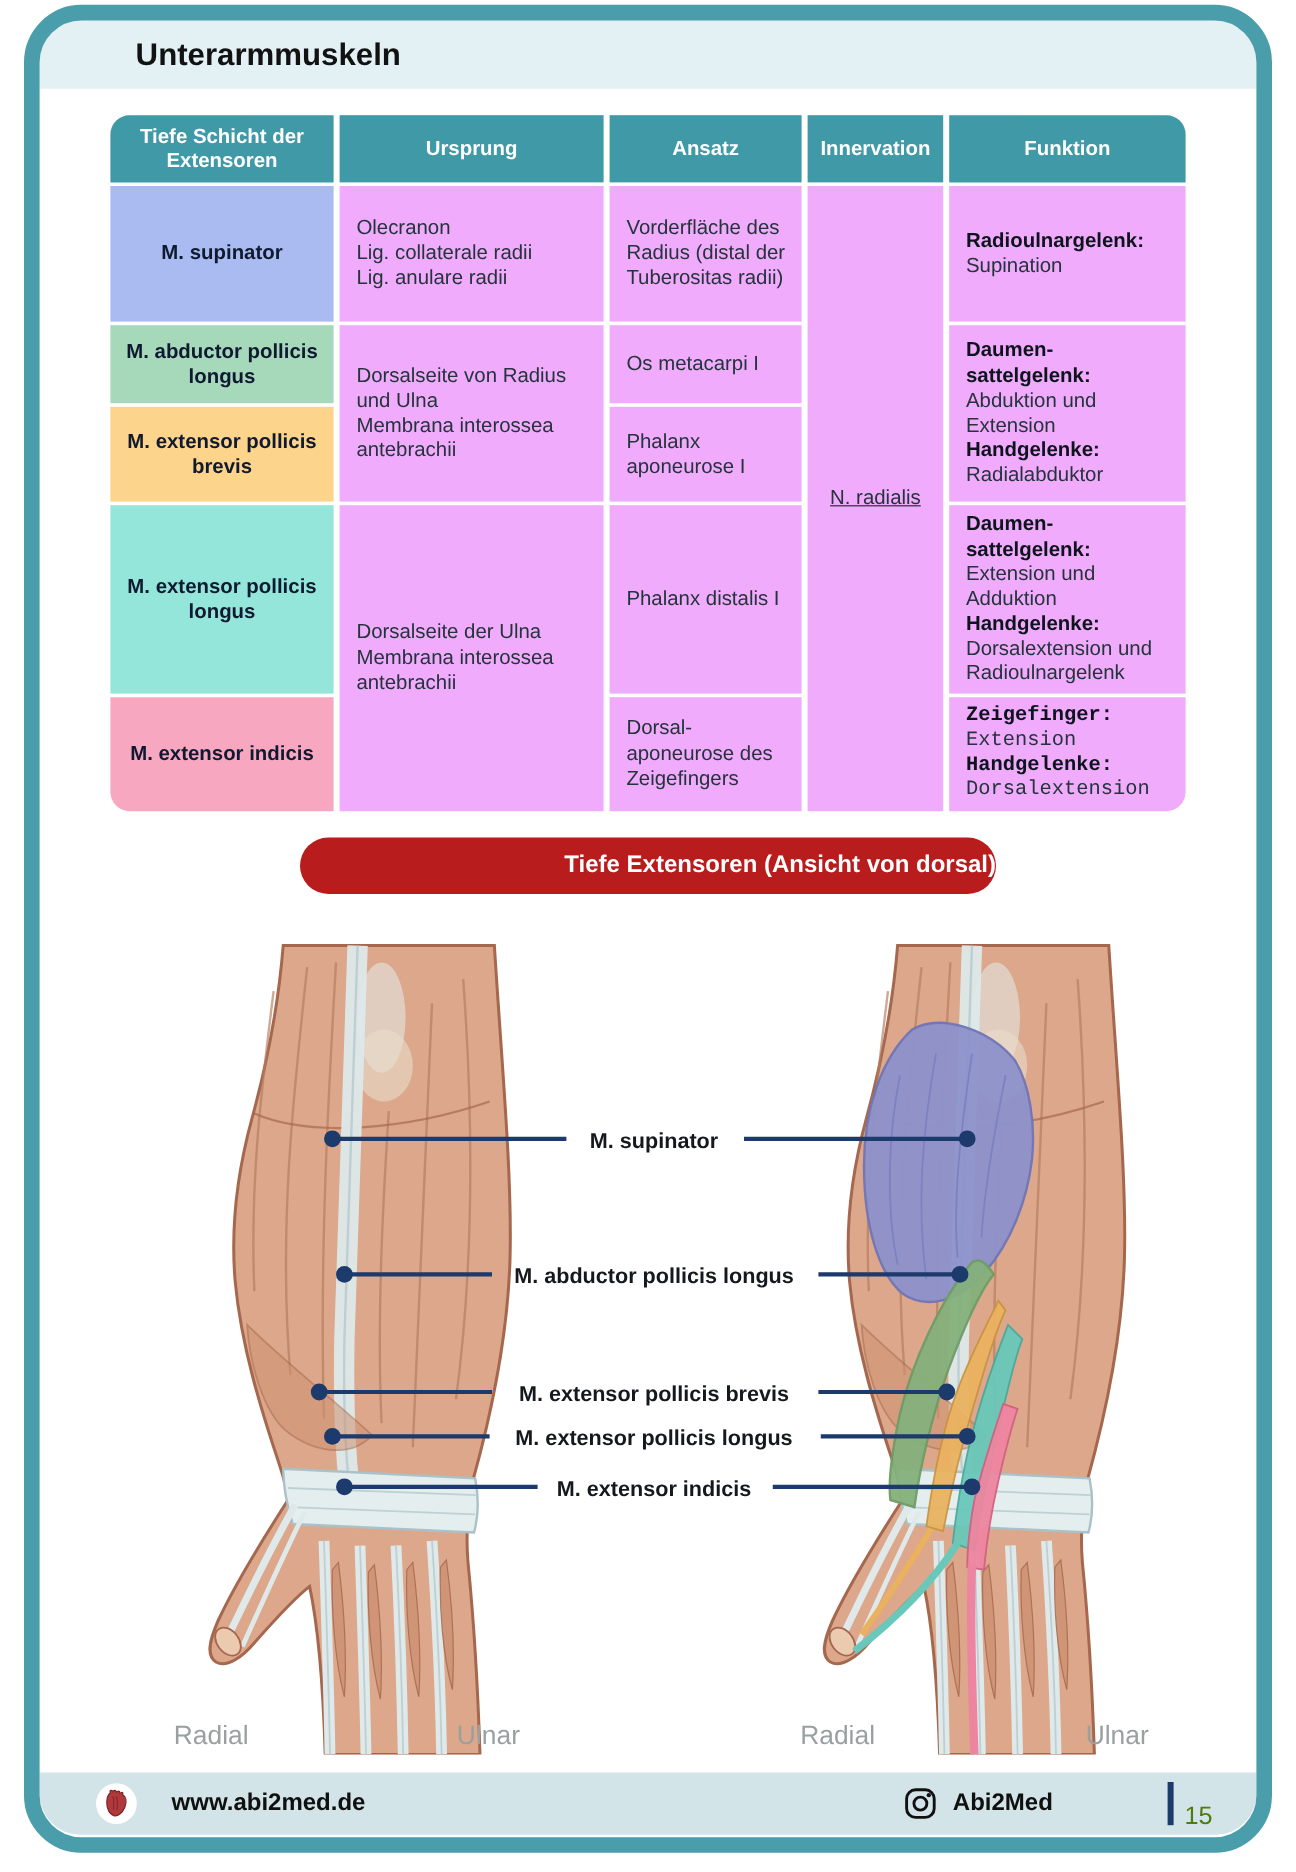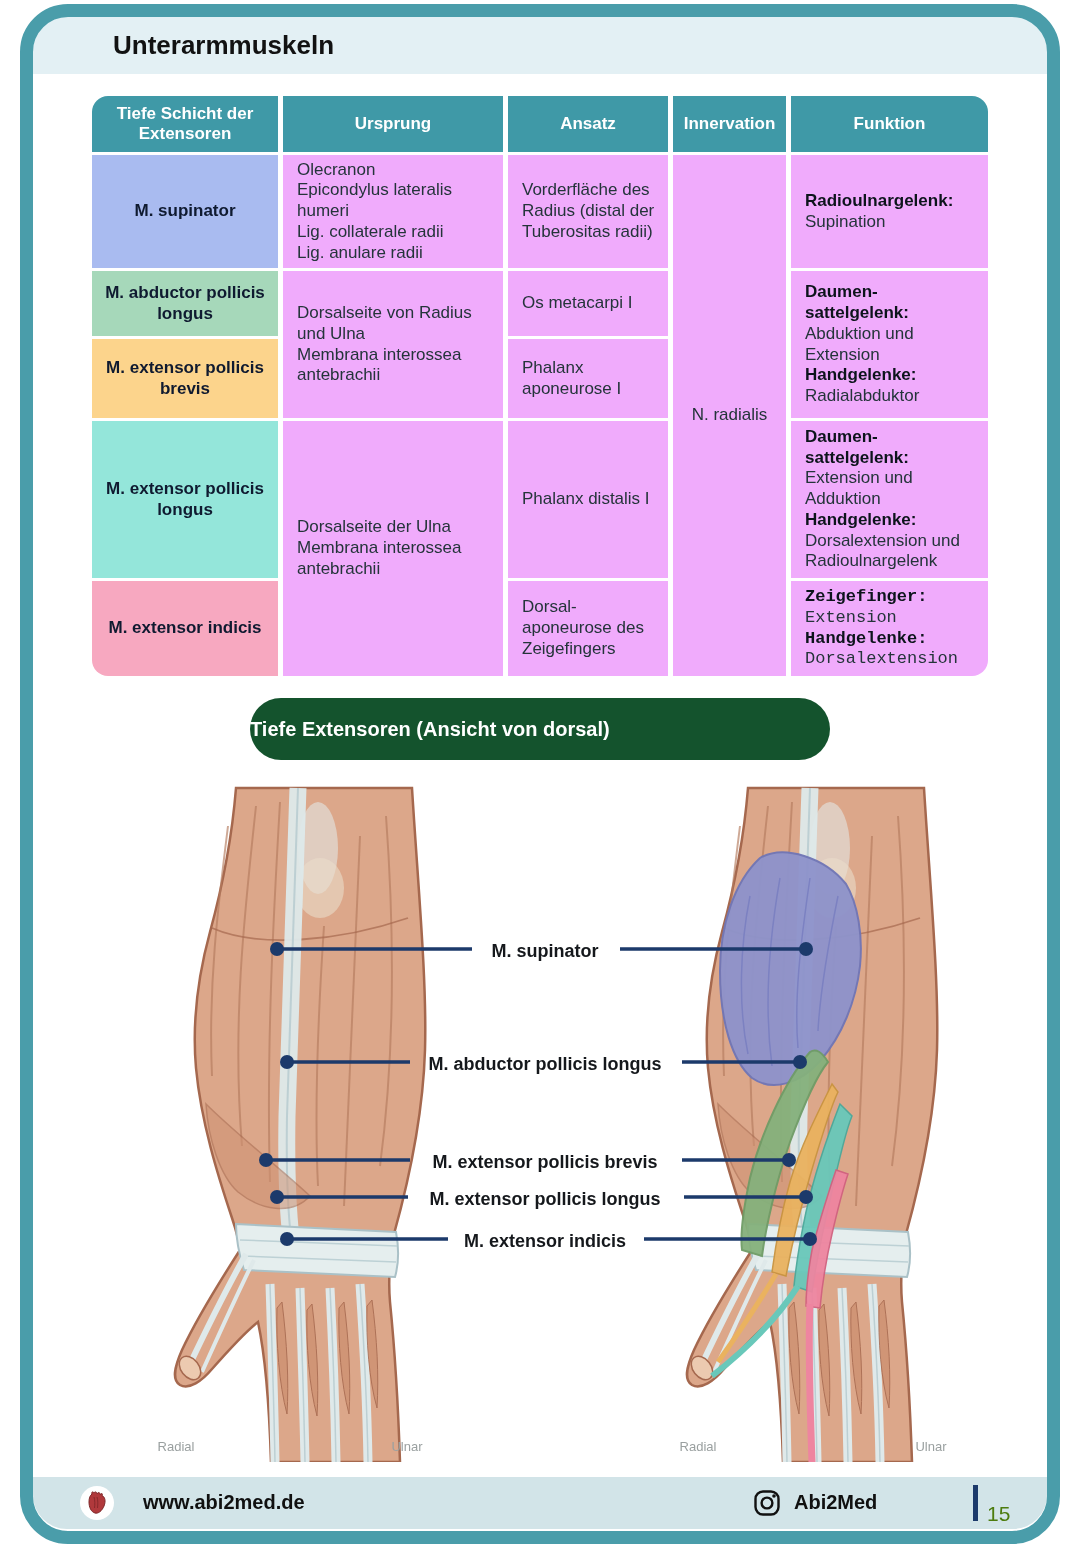--- a/index.html
+++ b/index.html
@@ -10,29 +10,29 @@
   .page-title{position:absolute;left:113px;top:30px;font-size:26px;font-weight:bold;color:#121212;z-index:2;}
   
   .tbl{position:absolute;left:92px;top:96px;display:grid;grid-template-columns:186px 220px 160px 113px 197px;grid-template-rows:56px 113px 65px 79px 157px 95px;column-gap:5px;row-gap:3px;z-index:2;}
   .cell{background:#f0abfc;display:flex;flex-direction:column;justify-content:center;padding:5px 8px 5px 14px;font-size:17px;color:#24343a;line-height:1.22;}
   .cell .line{white-space:pre-line;}
   .th{background:#3f99a7;color:#fff;font-weight:bold;text-align:center;align-items:center;justify-content:center;padding:4px 6px;line-height:1.18;}
   .name{font-weight:bold;color:#0f1a30;text-align:center;align-items:center;justify-content:center;padding:4px 8px;}
   .fn .b{font-weight:bold;color:#0d141c;white-space:pre-line;margin-top:20px;}
   .rtl{border-top-left-radius:16px;} .rtr{border-top-right-radius:16px;}
   .rbl{border-bottom-left-radius:16px;} .rbr{border-bottom-right-radius:16px;font-family:Liberation Mono, monospace;}
-  .ctr{align-items:center;text-align:center;padding:20px 6px;}
-  
-  .banner{position:absolute;left:250px;top:698px;width:580px;height:62px;background:#14532d;border-radius:32px;display:flex;align-items:center;justify-content:flex-start;z-index:2;}
+  .ctr{align-items:center;text-align:center;padding:20px 6px;text-decoration:underline;}
+  
+  .banner{position:absolute;left:250px;top:698px;width:580px;height:47px;background:#b91c1c;border-radius:32px;display:flex;align-items:center;justify-content:flex-end;z-index:2;}
   .banner span{color:#fff;font-weight:bold;font-size:20px;}
   
   .figure{position:absolute;left:0;top:0;width:1080px;height:1560px;z-index:3;}
   .figure svg{position:absolute;left:130px;top:786px;}
   .flabel{position:absolute;transform:translate(-50%,-50%);font-weight:bold;font-size:18px;color:#15181c;white-space:nowrap;z-index:4;}
-  .dirlabel{position:absolute;transform:translate(-50%,-50%);font-size:13px;color:#9aa0a0;z-index:4;}
+  .dirlabel{position:absolute;transform:translate(-50%,-50%);font-size:22px;color:#9aa0a0;z-index:4;}
   
   .heart-badge{position:absolute;left:80px;top:1486px;width:34px;height:34px;background:#fff;border-radius:50%;z-index:3;display:flex;align-items:center;justify-content:center;}
   .site{position:absolute;left:143px;top:1491px;font-size:20px;font-weight:bold;color:#101010;z-index:3;}
   .ig{position:absolute;left:753px;top:1489px;z-index:3;}
   .handle{position:absolute;left:794px;top:1491px;font-size:20px;font-weight:bold;color:#101010;z-index:3;}
   .pagebar{position:absolute;left:973px;top:1485px;width:5px;height:36px;background:#1c3a6b;z-index:3;}
   .pagenum{position:absolute;left:987px;top:1502px;font-size:21px;color:#4d7c0f;z-index:3;}
 </style>
 </head>
 <body>
@@ -51,21 +51,20 @@
   <div class="cell th rtr" style="grid-row:1;grid-column:5">Funktion</div>
 
   <div class="cell name" style="grid-area: 2 / 1; background: rgb(169, 187, 240);">M. supinator</div>
   <div class="cell name" style="grid-area: 3 / 1; background: rgb(166, 216, 186);">M. abductor pollicis longus</div>
   <div class="cell name" style="grid-area: 4 / 1; background: rgb(252, 212, 140);">M. extensor pollicis brevis</div>
   <div class="cell name" style="grid-area: 5 / 1; background: rgb(148, 230, 218);">M. extensor pollicis longus</div>
   <div class="cell name rbl" style="grid-area: 6 / 1; background: rgb(247, 168, 192);">M. extensor indicis</div>
 
   <div class="cell" style="grid-row:2;grid-column:2">
     <div class="line">Olecranon</div>
-    <div class="line">Epicondylus lateralis humeri</div>
     <div class="line">Lig. collaterale radii</div>
     <div class="line">Lig. anulare radii</div>
   </div>
   <div class="cell" style="grid-row:3/span 2;grid-column:2">
     <div class="line">Dorsalseite von Radius und Ulna</div>
     <div class="line">Membrana interossea antebrachii</div>
   </div>
   <div class="cell" style="grid-row:5/span 2;grid-column:2">
     <div class="line">Dorsalseite der Ulna</div>
     <div class="line">Membrana interossea antebrachii</div>

